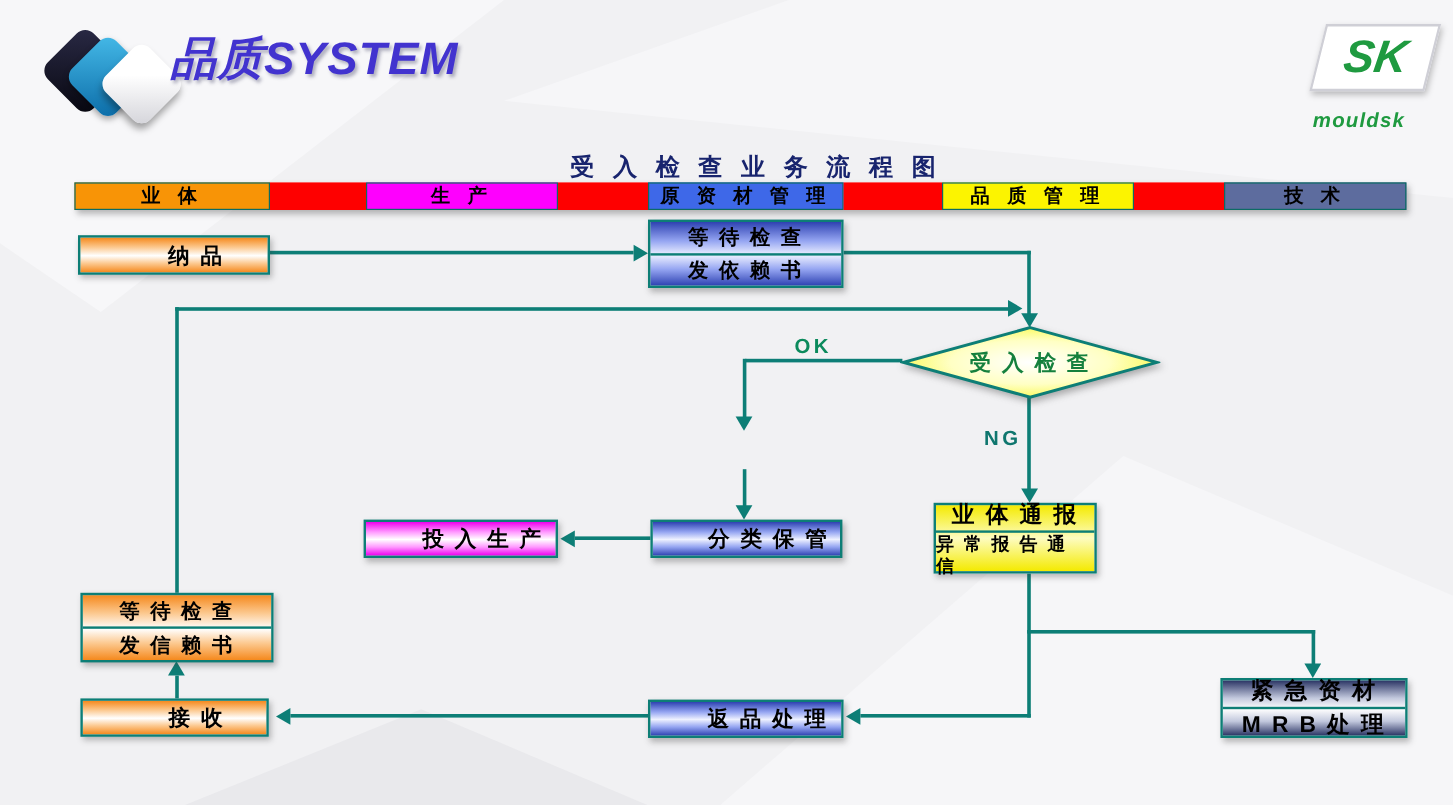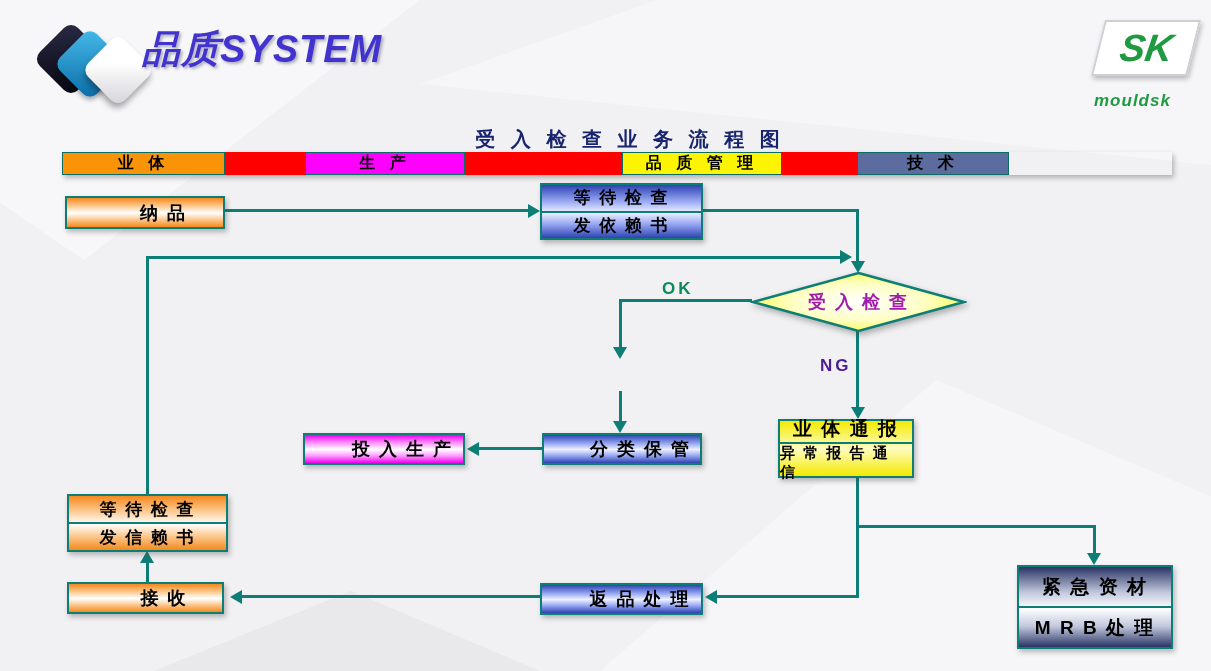--- a/index.html
+++ b/index.html
@@ -63,25 +63,25 @@
   .grad-orange { background:linear-gradient(180deg,#f5891d 0%,#fcc990 28%,#ffffff 52%,#fcc990 74%,#f5891d 100%); }
   .grad-blue   { background:linear-gradient(180deg,#2e42b2 0%,#96a6f2 30%,#eef1ff 52%,#96a6f2 74%,#2e42b2 100%); }
   .grad-magenta{ background:linear-gradient(180deg,#ee00ee 0%,#ff9bff 30%,#ffffff 52%,#ff9bff 74%,#ee00ee 100%); }
   .grad-yellow { background:linear-gradient(180deg,#f4ea00 0%,#fdfcc0 50%,#f4ea00 100%); }
   .grad-navy   { background:linear-gradient(180deg,#2a3464 0%,#c2c8dd 32%,#ffffff 52%,#c2c8dd 74%,#2a3464 100%); }
 
   .diamond-wrap { position:absolute; left:750px; top:271px; width:217px; height:62px;
                   filter:drop-shadow(2px 3px 3px rgba(60,60,60,.4)); }
   .diamond-label { position:absolute; left:0; top:0; width:217px; height:62px;
                    display:flex; align-items:center; justify-content:center;
-                   font-size:18px; font-weight:bold; letter-spacing:2px; color:#a21caf; }
+                   font-size:18px; font-weight:bold; letter-spacing:2px; color:#15803d; }
 
   .edge-label { position:absolute; font-size:17px; font-weight:bold; letter-spacing:3px; }
   .ok-label { left:662px; top:279px; color:#0b8a5c; }
-  .ng-label { left:820px; top:356px; color:#4c1d95; }
+  .ng-label { left:820px; top:356px; color:#0f766e; }
 </style>
 </head>
 <body>
 
 <div class="slide">
 
   <div class="bgshape" style="left:0;top:0;width:700px;height:260px;background:#f7f7f9;clip-path:polygon(0 0,60% 0,12% 100%,0 78%);"></div>
   <div class="bgshape" style="left:420px;top:0;width:791px;height:300px;background:#f6f6f8;clip-path:polygon(30% 0,100% 0,100% 55%,0 28%);"></div>
   <div class="bgshape" style="left:120px;top:560px;width:420px;height:111px;background:#e9e9ec;clip-path:polygon(8% 100%,55% 28%,100% 100%);"></div>
   <div class="bgshape" style="left:600px;top:380px;width:611px;height:291px;background:#f6f6f8;clip-path:polygon(0 100%,55% 0,100% 40%,100% 100%);"></div>
@@ -98,20 +98,21 @@
     <div class="sk-sub">mouldsk</div>
   </div>
 
   <div class="diagram-title">受 入 检 查 业 务 流 程 图</div>
 
   <div class="lane-bar">
     <div class="lane-cell lane-labeled" style="width: 163px; background: rgb(248, 148, 6);">业  体</div>
     <div class="lane-cell" style="width: 80px; background: rgb(254, 0, 0);"></div>
     <div class="lane-cell lane-labeled" style="width: 160px; background: rgb(254, 0, 254);">生  产</div>
     <div class="lane-cell" style="width: 75px; background: rgb(254, 0, 0);"></div>
+    <div class="lane-cell lane-labeled" style="width: 163px; background: rgb(62, 104, 232);">原 资 材 管 理</div>
     <div class="lane-cell" style="width: 82px; background: rgb(254, 0, 0);"></div>
     <div class="lane-cell lane-labeled" style="width: 160px; background: rgb(252, 244, 0);">品 质 管 理</div>
     <div class="lane-cell" style="width: 75px; background: rgb(254, 0, 0);"></div>
     <div class="lane-cell lane-labeled" style="width: 152px; background: rgb(93, 108, 158);">技  术</div>
   </div>
 
   <div class="hline" style="left:225px;top:209px;width:303px;"></div>
   <div class="arr arr-right" style="left:528px;top:204px;"></div>
 
   <div class="hline" style="left:703px;top:209px;width:156px;"></div>
@@ -185,18 +186,18 @@
 
   <div class="box rows grad-orange" style="left:67px;top:494px;width:161px;height:58px;font-size:17px;">
     <div class="row">等 待 检 查</div>
     <div class="row">发 信 赖 书</div>
   </div>
 
   <div class="box grad-orange" style="left:67px;top:582px;width:157px;height:32px;">接  收</div>
 
   <div class="box grad-blue" style="left:540px;top:583px;width:163px;height:32px;">返 品 处 理</div>
 
-  <div class="box rows grad-navy" style="left:1017px;top:565px;width:156px;height:84px;font-size:19px;">
+  <div class="box rows grad-navy" style="left:1017px;top:565px;width:156px;height:50px;font-size:19px;">
     <div class="row">紧 急 资 材</div>
     <div class="row">M R B 处 理</div>
   </div>
 
 </div>
 
 </body></html>

